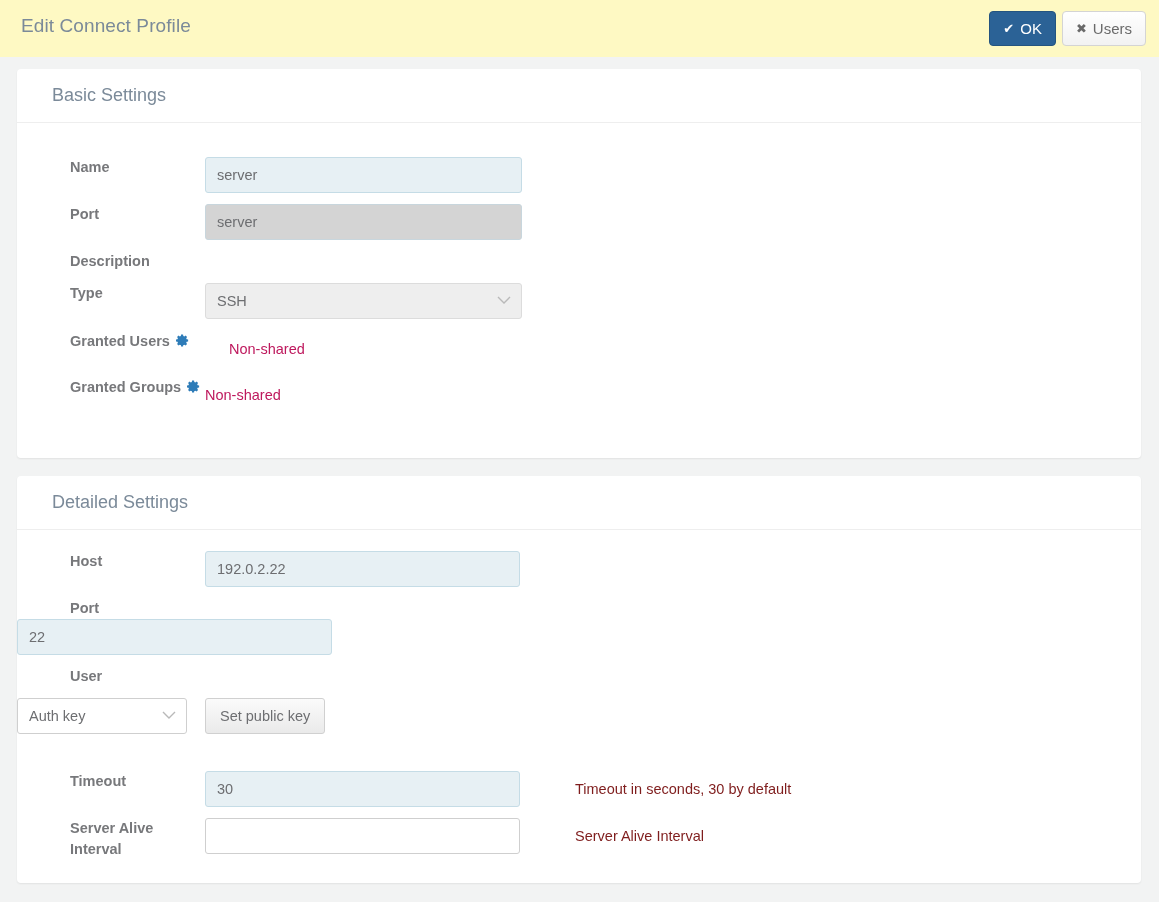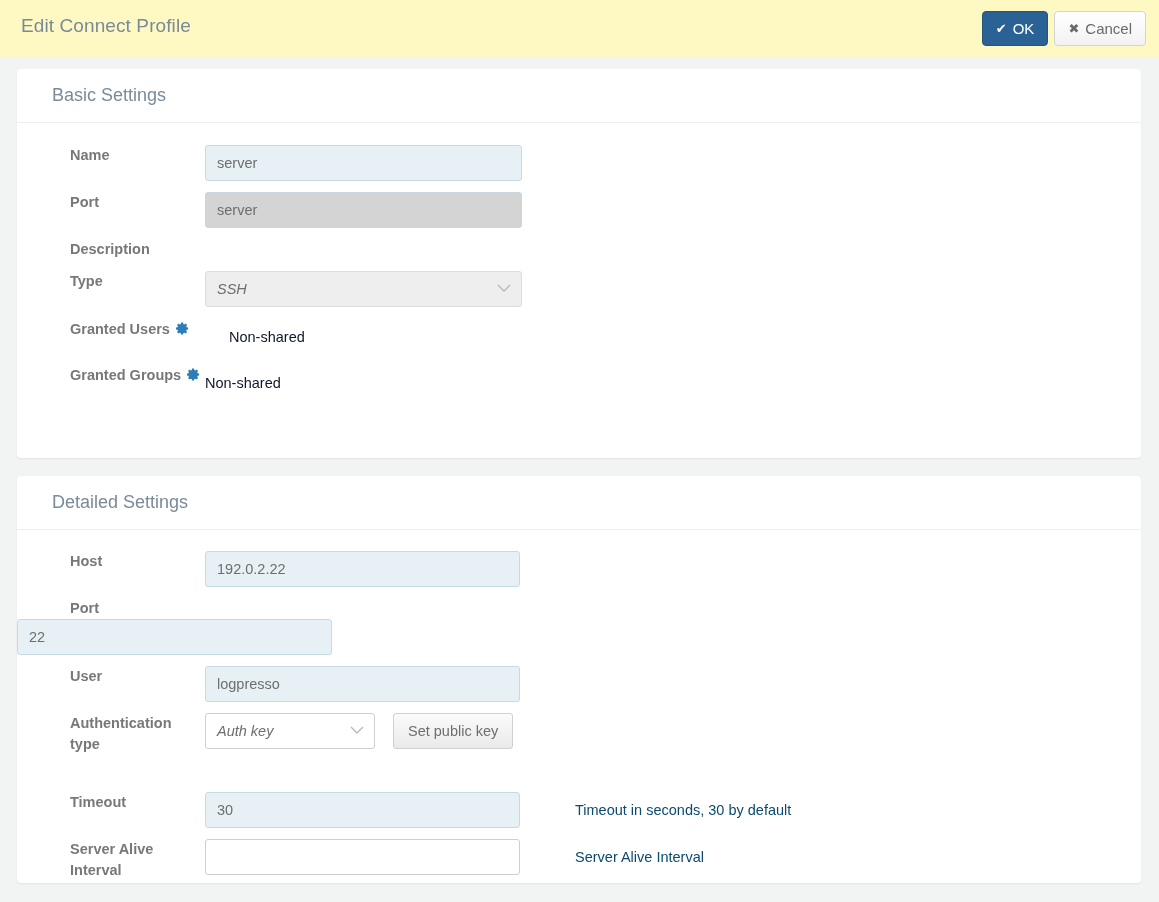--- a/index.html
+++ b/index.html
@@ -116,21 +116,21 @@
     line-height: 1.45;
     flex: none;
   }
   .form-control-area {
     flex: 1;
     display: flex;
     align-items: flex-start;
     gap: 8px;
   }
   .help-text {
-    color: #0c4a6e;
+    color: #7f1d1d;
     font-size: 14.5px;
     white-space: nowrap;
   }
 
   
   .inp {
     height: 36px;
     box-sizing: border-box;
     border-radius: 3px;
     padding: 0 11px;
@@ -145,21 +145,21 @@
     background: #e7f0f4;
     border: 1px solid #c5dce6;
   }
   .inp.disabled {
     background: #d4d4d4;
     border: 1px solid #c8d6dd;
     color: #6d6e71;
   }
   .inp::placeholder { color: #c3c3c3; }
 
-  .sel-wrap { position: relative; display: inline-block; font-style: italic; }
+  .sel-wrap { position: relative; display: inline-block; }
   .sel {
     height: 36px;
     box-sizing: border-box;
     border-radius: 3px;
     padding: 0 30px 0 11px;
     font-family: "Liberation Sans", sans-serif;
     font-size: 14.5px;
     color: #6d6e71;
     background: #ffffff;
     border: 1px solid #cfcfcf;
@@ -172,21 +172,21 @@
     right: 11px;
     top: 50%;
     transform: translateY(-55%);
     pointer-events: none;
     color: #b9b9b9;
   }
   .chev svg { display: block; }
 
   .static-val {
     font-size: 14.5px;
-    color: #0f172a;
+    color: #be185d;
     line-height: 36px;
   }
 
   .gear {
     display: inline-block;
     vertical-align: -2px;
     margin-left: 5px;
     color: #2e7cb8;
   }
   .gear svg { display: block; }
@@ -212,32 +212,32 @@
 
 <div class="page-header">
   <div class="page-title">Edit Connect Profile</div>
   <div class="header-actions">
     <div class="btn btn-primary">
       <span class="glyph">✔</span>
       <span>OK</span>
     </div>
     <div class="btn btn-default">
       <span class="glyph">✖</span>
-      <span>Cancel</span>
+      <span>Users</span>
     </div>
   </div>
 </div>
 
 <div class="card" id="card-basic">
   <div class="card-header">
     <div class="card-title">Basic Settings</div>
   </div>
   <div class="card-body">
 
-    <div class="form-row" style="margin-top:22px;">
+    <div class="form-row" style="margin-top:34px;">
       <div class="form-label">Name</div>
       <div class="form-control-area">
         <input class="inp filled" style="width: 317px;" value="server">
       </div>
     </div>
 
     <div class="form-row" style="margin-top:11px;">
       <div class="form-label">Port</div>
       <div class="form-control-area">
         <input class="inp disabled" style="width: 317px;" disabled="" value="server">
@@ -306,27 +306,23 @@
 
     <div class="form-row" style="margin-top:11px;flex-direction:column;">
       <div class="form-label">Port</div>
       <div class="form-control-area">
         <input class="inp filled" style="width: 315px;" value="22">
       </div>
     </div>
 
     <div class="form-row" style="margin-top:11px;">
       <div class="form-label">User</div>
-      <div class="form-control-area">
-        <input class="inp filled" style="width: 315px;" value="logpresso">
-      </div>
-    </div>
-
-    <div class="form-row" style="margin-top:11px;">
-      <div class="form-label">Authentication type</div>
+    </div>
+
+    <div class="form-row" style="margin-top:11px;">
       <div class="form-control-area" style="gap:18px;">
         <div class="sel-wrap" style="width:170px;">
           <div class="sel">
             <span>Auth key</span>
           </div>
           <span class="chev">
             <svg width="14" height="9" viewBox="0 0 14 9">
                 <path d="M1 1l6 6 6-6" fill="none" stroke="currentColor" stroke-width="1.4"></path>
               </svg>
           </span>

